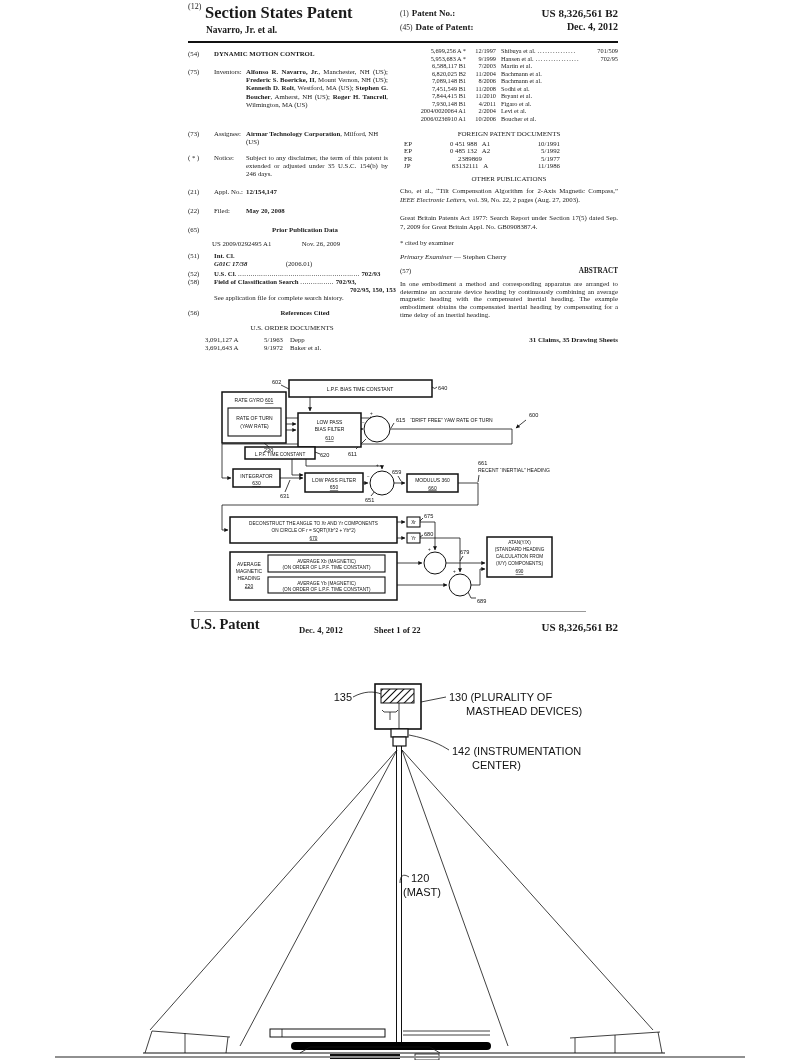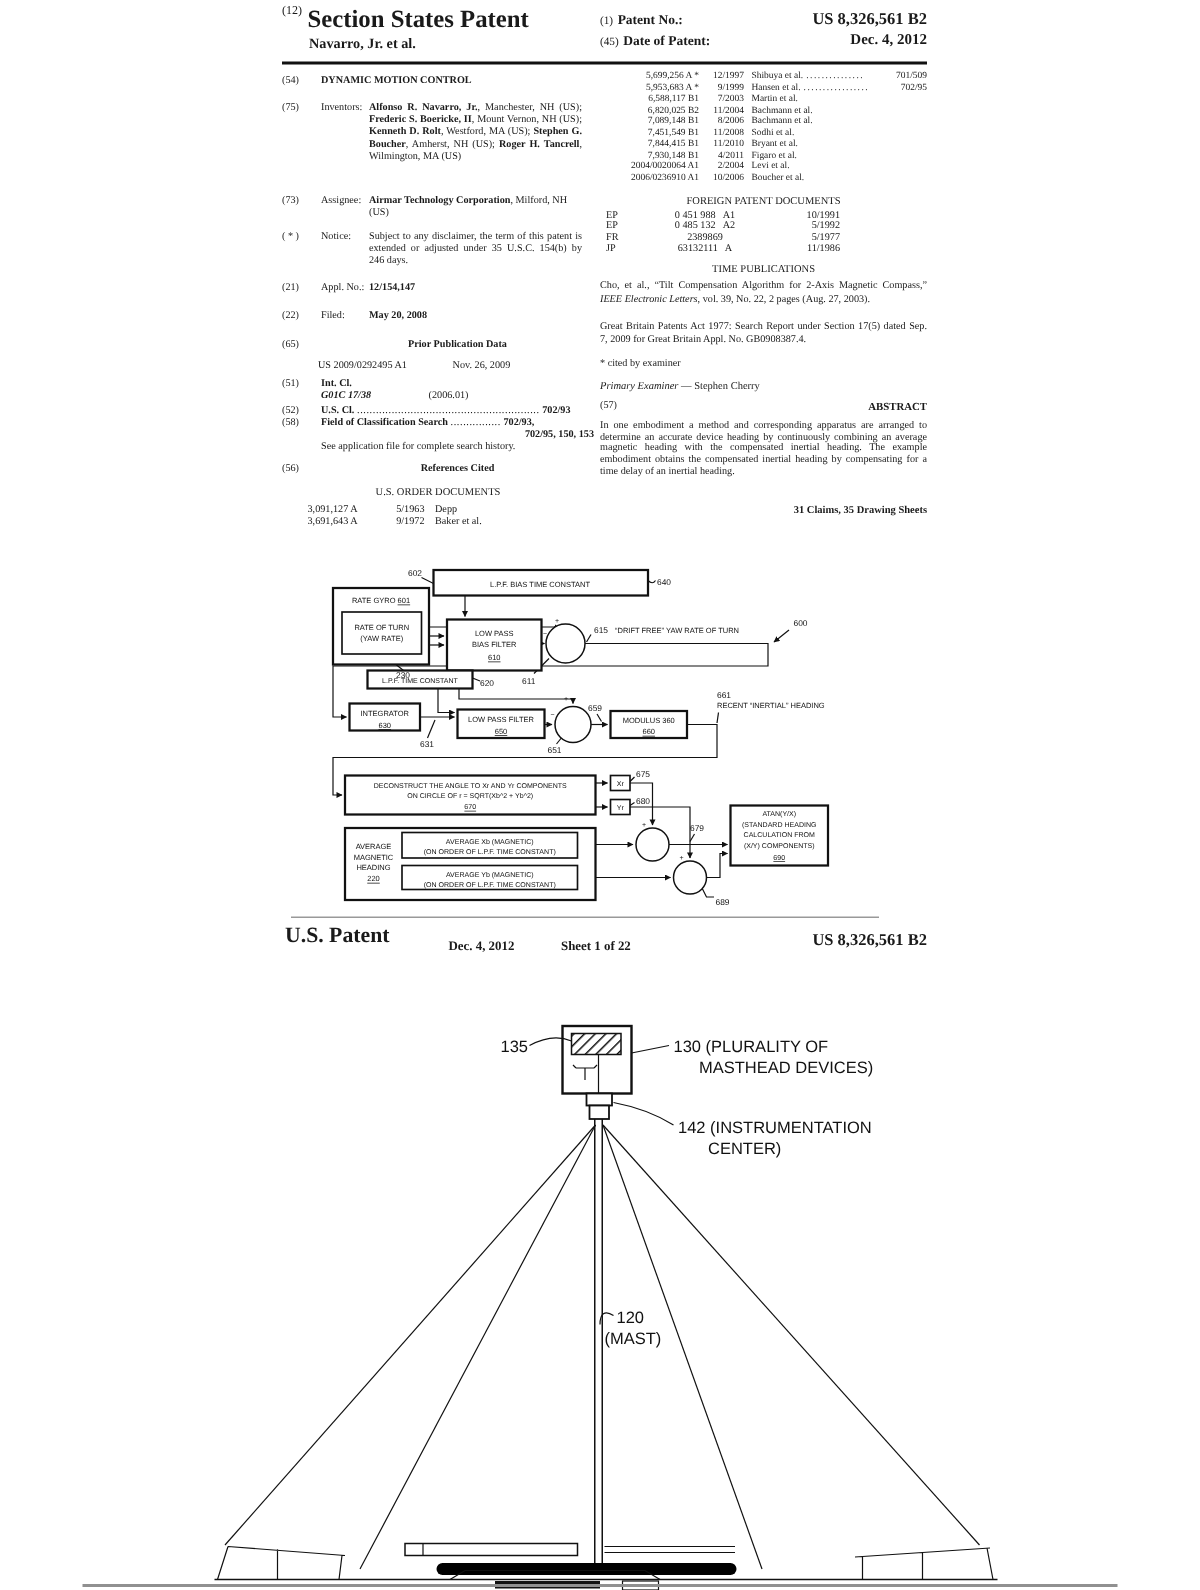--- a/index.html
+++ b/index.html
@@ -250,21 +250,21 @@
       <span class="fc0">FR</span>
       <span class="fc1">2389869</span>
       <span class="fc2">5/1977</span>
     </div>
     <div class="frow">
       <span class="fc0">JP</span>
       <span class="fc1">63132111   A</span>
       <span class="fc2">11/1986</span>
     </div>
   </div>
-<div class="rcol sec-title" style="top:175px">TIME PUBLICATIONS</div>
+<div class="rcol sec-title" style="top:175px">OTHER PUBLICATIONS</div>
 <div class="rcol jus" style="top:186px;line-height:9px"><span>Cho, et al., “Tilt Compensation Algorithm for 2-Axis Magnetic Compass,” </span><span class="i">IEEE Electronic Letters</span><span>, vol. 39, No. 22, 2 pages (Aug. 27, 2003).</span></div>
 <div class="rcol jus" style="top:214px;line-height:8.6px">Great Britain Patents Act 1977: Search Report under Section 17(5) dated Sep. 7, 2009 for Great Britain Appl. No. GB0908387.4.</div>
 <div class="rcol" style="top:239px">* cited by examiner</div>
 <div class="rcol" style="top:253px;font-size:7px"><span class="i">Primary Examiner</span><span> — Stephen Cherry</span></div>
 <div class="rcol" style="top:267px">
   <span style="position:absolute;left:0">(57)</span>
   <div class="ctr b" style="font-size:7.2px">ABSTRACT</div>
 </div>
 <div class="rcol jus" style="top:280px;line-height:7.7px">In one embodiment a method and corresponding apparatus are arranged to determine an accurate device heading by continuously combining an average magnetic heading with the compensated inertial heading. The example embodiment obtains the compensated inertial heading by compensating for a time delay of an inertial heading.</div>
 <div class="rcol ctr b" style="top:336px;font-size:7px">31 Claims, 35 Drawing Sheets</div>

